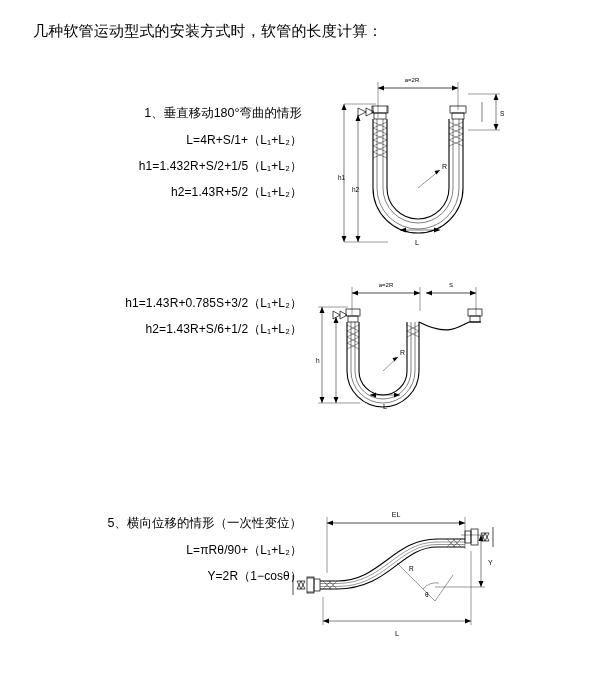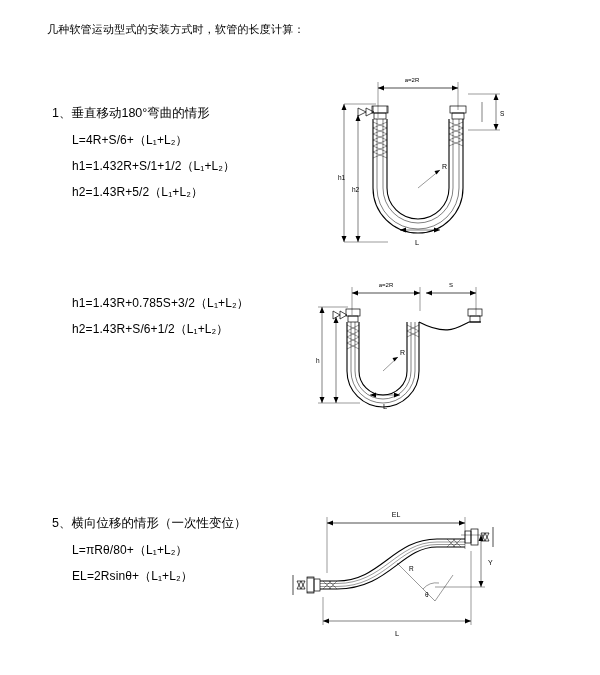--- a/index.html
+++ b/index.html
@@ -15,41 +15,42 @@
     position: relative;
     overflow: hidden;
   }
   .page {
     position: relative;
     width: 600px;
     height: 675px;
   }
   .heading {
     position: absolute;
-    left: 47px;
+    left: 33px;
     top: 22px;
-    font-size: 11px;
+    font-size: 15px;
     letter-spacing: 0.2px;
     white-space: nowrap;
     text-align: center;
   }
 
   .section {
     position: absolute;
     left: 0;
     width: 600px;
   }
   .sec1 { top: 105px; }
   .sec2 { top: 295px; }
   .sec3 { top: 515px; }
 
   .text-block {
     position: absolute;
     left: 52px;
     width: 250px;
+    text-align: right;
   }
   .title-line {
     font-size: 12.5px;
     white-space: nowrap;
     margin-bottom: 10px;
   }
   .formula {
     font-size: 12px;
     white-space: nowrap;
     margin-left: 20px;
@@ -72,22 +73,22 @@
 </head>
 <body>
 
 <div class="page">
 
   <div class="heading">几种软管运动型式的安装方式时，软管的长度计算：</div>
 
   <div class="section sec1">
     <div class="text-block">
       <div class="title-line">1、垂直移动180°弯曲的情形</div>
-      <div class="formula">L=4R+S/6+（L₁+L₂）</div>
-      <div class="formula">h1=1.432R+S/1+1/2（L₁+L₂）</div>
+      <div class="formula">L=4R+S/1+（L₁+L₂）</div>
+      <div class="formula">h1=1.432R+S/2+1/5（L₁+L₂）</div>
       <div class="formula">h2=1.43R+5/2（L₁+L₂）</div>
     </div>
 
     <div class="figure fig1">
       <svg width="215" height="200" viewBox="0 0 215 200">
         <g stroke="#000" fill="none" stroke-width="0.7">
 
           <line x1="78" y1="18" x2="158" y2="18"></line>
           <path d="M78,18 l6,-2.5 l0,5 z" fill="#000" stroke="none"></path>
           <path d="M158,18 l-6,-2.5 l0,5 z" fill="#000" stroke="none"></path>
@@ -259,22 +260,22 @@
         <text x="16" y="88" font-size="6.5">h</text>
         <text x="100" y="80" font-size="7">R</text>
         <text x="85" y="134" font-size="7.5" text-anchor="middle">L</text>
       </svg>
     </div>
   </div>
 
   <div class="section sec3">
     <div class="text-block">
       <div class="title-line">5、横向位移的情形（一次性变位）</div>
-      <div class="formula">L=πRθ/80+（L₁+L₂）</div>
-      <div class="formula">EL=2Rsinθ+（L₁+L₂）</div>
+      <div class="formula">L=πRθ/90+（L₁+L₂）</div>
+      <div class="formula">Y=2R（1−cosθ）</div>
     </div>
 
     <div class="figure fig3">
       <svg width="230" height="140" viewBox="0 0 230 140">
         <g stroke="#000" fill="none" stroke-width="0.7">
 
           <line x1="42" y1="18" x2="180" y2="18"></line>
           <path d="M42,18 l6,-2.5 l0,5 z" fill="#000" stroke="none"></path>
           <path d="M180,18 l-6,-2.5 l0,5 z" fill="#000" stroke="none"></path>
           <line x1="42" y1="12" x2="42" y2="68" stroke-width="0.4"></line>

